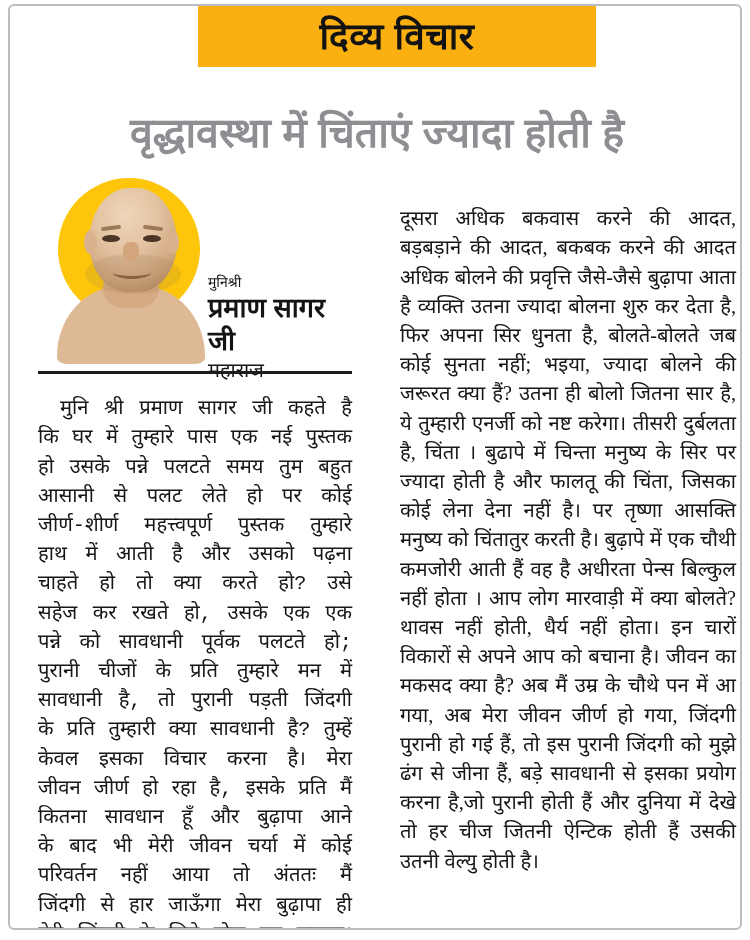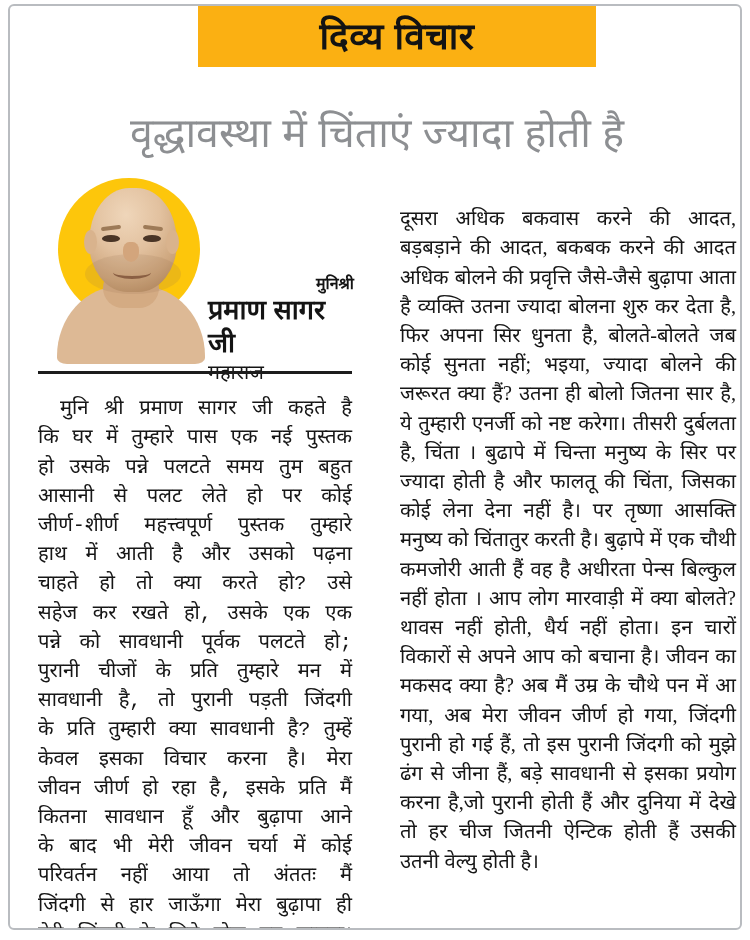--- a/index.html
+++ b/index.html
@@ -52,21 +52,21 @@
   }
 
   
   .headline {
     position: absolute;
     left: 0;
     top: 78px;
     width: 734px;
     text-align: center;
     font-family: "Liberation Sans", "DejaVu Sans", sans-serif;
-    font-weight: 400;
+    font-weight: 700;
     font-size: 41px;
     line-height: 1.12;
     color: #8d8f92;
     white-space: nowrap;
   }
 
   
   .body-area {
     position: absolute;
     left: 0;
@@ -204,21 +204,21 @@
   
   .caption {
     position: absolute;
     left: 170px;
     top: 108px;
     width: 146px;
     text-align: left;
     font-family: "Liberation Sans", "DejaVu Sans", sans-serif;
     color: #141414;
   }
-  .caption .c1 { font-size: 16px; line-height: 1.28; font-weight: 700; text-align: right; }
+  .caption .c1 { font-size: 14px; line-height: 1.28; font-weight: 400; }
   .caption .c2 { font-size: 27px; line-height: 1.22; font-weight: 700; }
   .caption .c3 { font-size: 20px; line-height: 1.28; font-weight: 400; }
 
   
   .rule {
     position: absolute;
     left: 0px;
     top: 205px;
     width: 314px;
     height: 0;

